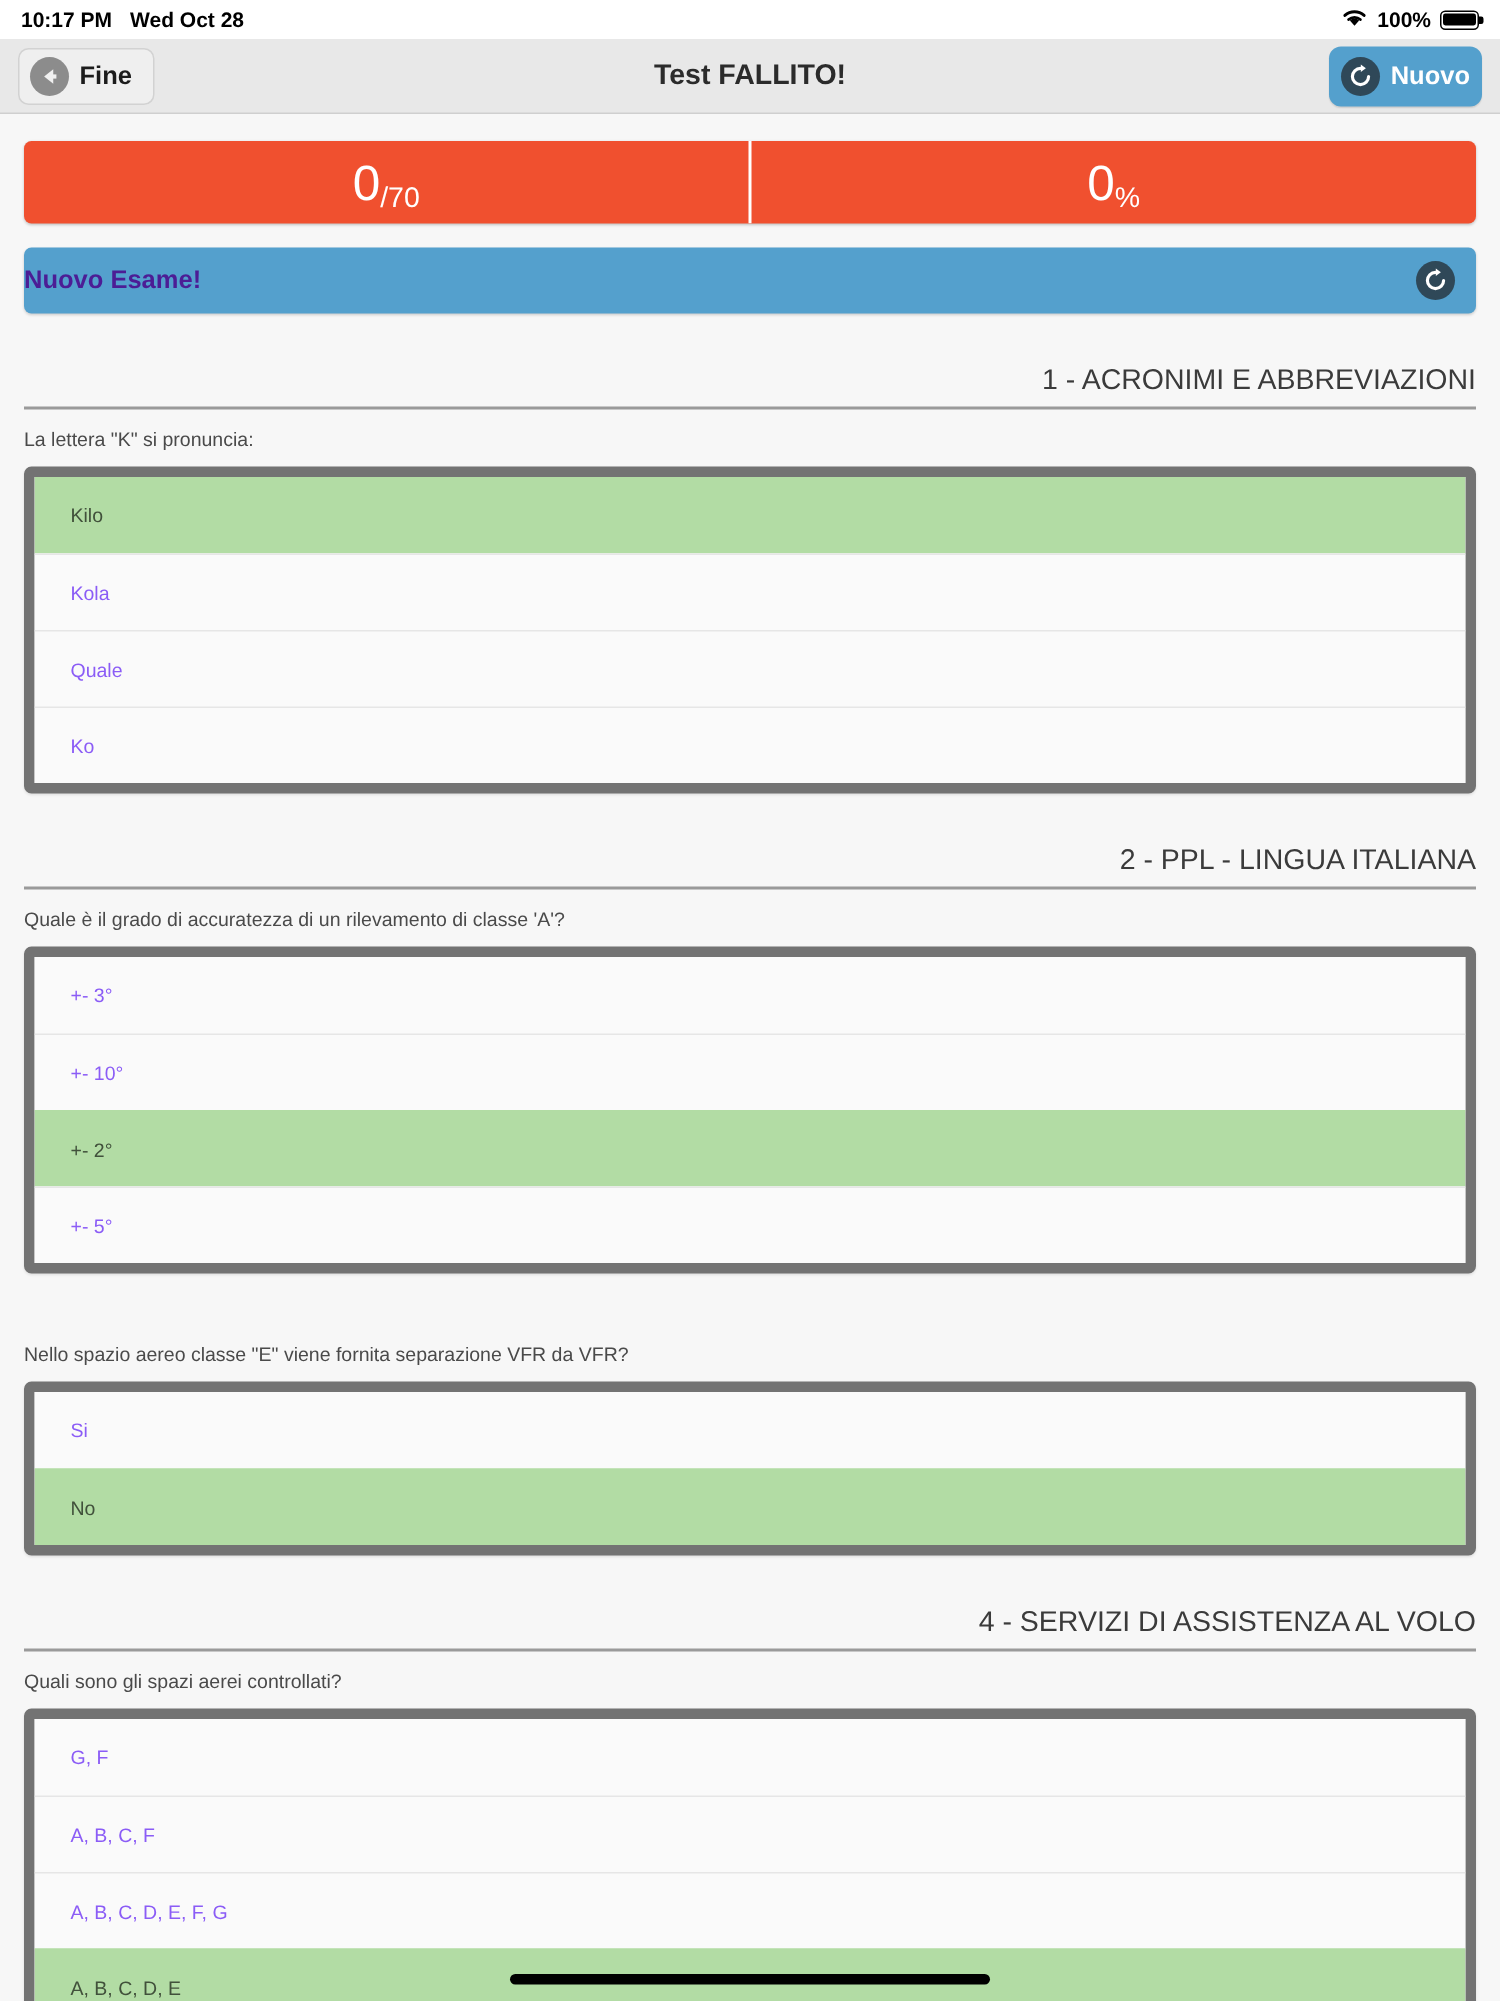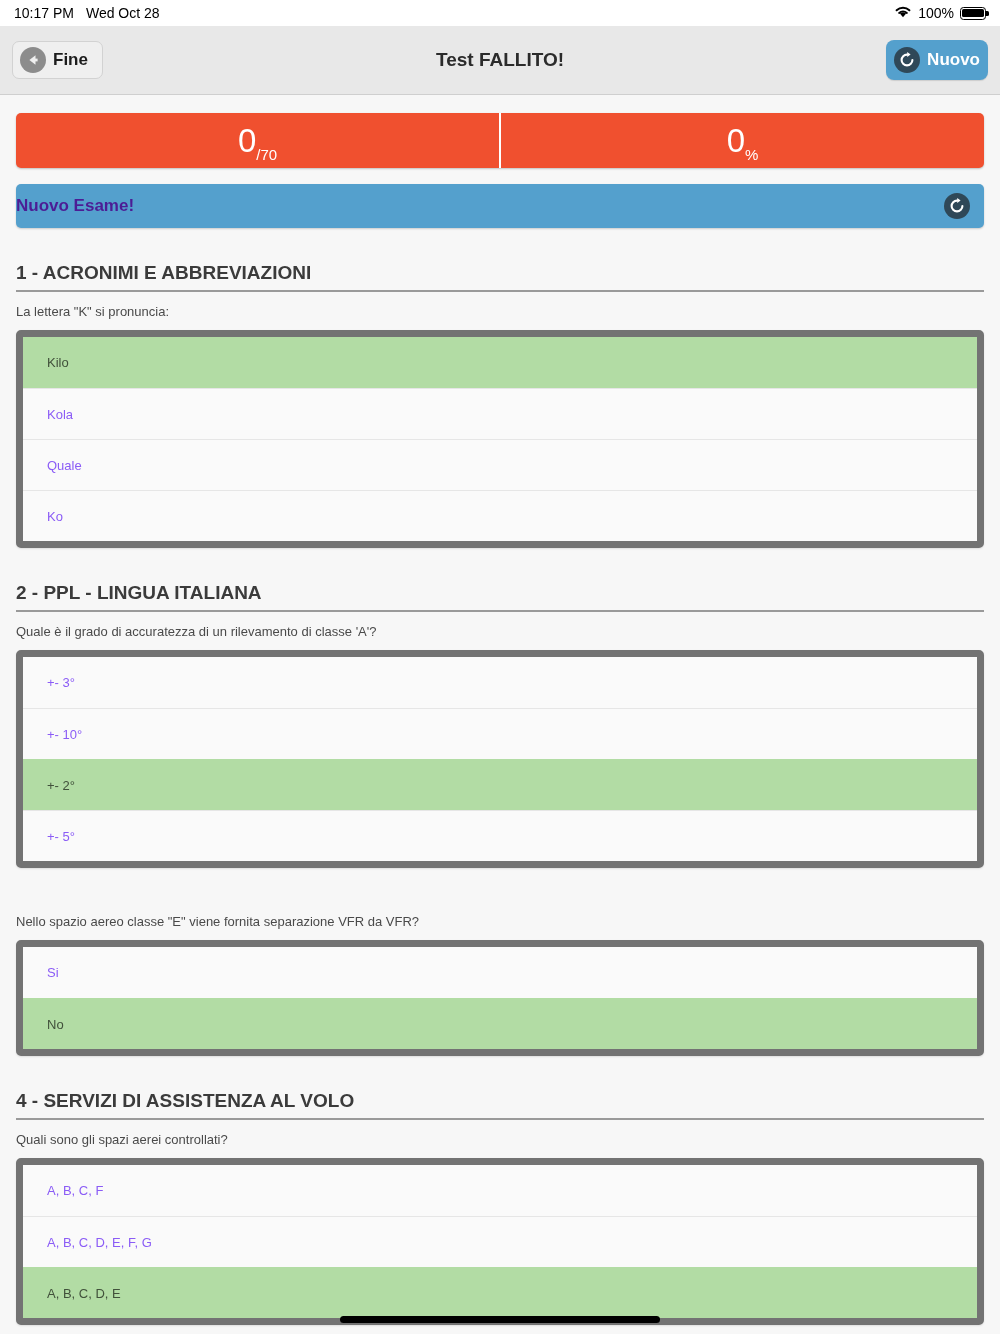--- a/index.html
+++ b/index.html
@@ -9,41 +9,41 @@
     font-family:"Liberation Sans", sans-serif;
     -webkit-font-smoothing:antialiased;
     overflow:hidden;
   }
 
   
   .statusbar {
     height:26px; background:#ffffff;
     display:flex; align-items:center;
     padding:0 14px;
-    font-size:14px; font-weight:normal; color:#000;text-align:right;
+    font-size:14px; font-weight:bold; color:#000;text-align:right;
   }
   .sb-left { display:flex; align-items:center; gap:12px; }
   .sb-right { margin-left:auto; display:flex; align-items:center; gap:6px; }
   .wifi-icon { display:block; }
   .battery {
     width:26px; height:13px; border:1.6px solid #000;
     border-radius:3.5px; position:relative; display:inline-block;
   }
   .battery::after {
     content:""; position:absolute; right:-3.5px; top:3.6px;
     width:2.2px; height:5px; background:#000; border-radius:0 1.5px 1.5px 0;
   }
   .battery .fill {
     position:absolute; left:1.4px; top:1.4px; bottom:1.4px;
     width:calc(100% - 2.8px); background:#000; border-radius:1.6px;
   }
 
   
   .navbar {
-    height:69px; background:#e8e8e8;
+    height:50px; background:#e8e8e8;
     border-bottom:1px solid #cfcfcf;
     display:flex; align-items:center; position:relative;
     padding:0 12px;
   }
   .nav-title {
     position:absolute; left:0; right:0; text-align:center;
     font-size:19px; font-weight:bold; color:#2b2b2b;
     pointer-events:none;
   }
   .btn-fine {
@@ -75,37 +75,38 @@
     height:55px; background:#f0502f; border-radius:5px;
     display:flex; align-items:stretch; overflow:hidden;
     box-shadow:0 1px 2px rgba(0,0,0,.22);
   }
   .score-cell {
     flex:1; display:flex; align-items:center; justify-content:center;
     color:#fff;
   }
   .score-cell + .score-cell { border-left:2px solid #ffffff; }
   .score-big { font-size:33px; line-height:1; font-weight:300; }
-  .score-small { font-size:15px; align-self:flex-end; padding-bottom:5px; }
+  .score-small { font-size:19px; align-self:flex-end; padding-bottom:5px; }
 
   .newexam {
     margin-top:16px; height:44px; background:#54a0cd;
     border-radius:5px; display:flex; align-items:center;
     position:relative;
     color:#4c1d95; font-size:17px; font-weight:bold;
     box-shadow:0 1px 2px rgba(0,0,0,.18);
   }
   .newexam .circ-icon { position:absolute; right:14px; }
 
   
   .qblock { margin-top:34px; }
   .qtitle {
-    font-size:19px; color:#3b3b3b; font-weight:700;
+    font-size:19px; color:#3b3b3b; font-weight:400;
     padding:0 0 6px 0;
     border-bottom:2px solid #9a9a9a;
+    text-align:right;
   }
   .qtext {
     font-size:13px; color:#4a4a4a;
     padding:12px 0 11px 0;
   }
   .options {
     background:#fafafa; border:7px solid #737373;
     border-radius:5px; overflow:hidden;
     box-shadow:0 1px 2px rgba(0,0,0,.10);
   }
@@ -241,20 +242,23 @@
             <div class="option correct">
               <span>No</span>
             </div>
           </div>
         </div>
         <div class="qblock">
           <div class="qtitle">4 - SERVIZI DI ASSISTENZA AL VOLO</div>
           <div class="qtext">Quali sono gli spazi aerei controllati?</div>
           <div class="options">
             <div class="option">
+              <span>G, F</span>
+            </div>
+            <div class="option">
               <span>A, B, C, F</span>
             </div>
             <div class="option">
               <span>A, B, C, D, E, F, G</span>
             </div>
             <div class="option correct">
               <span>A, B, C, D, E</span>
             </div>
           </div>
         </div>

